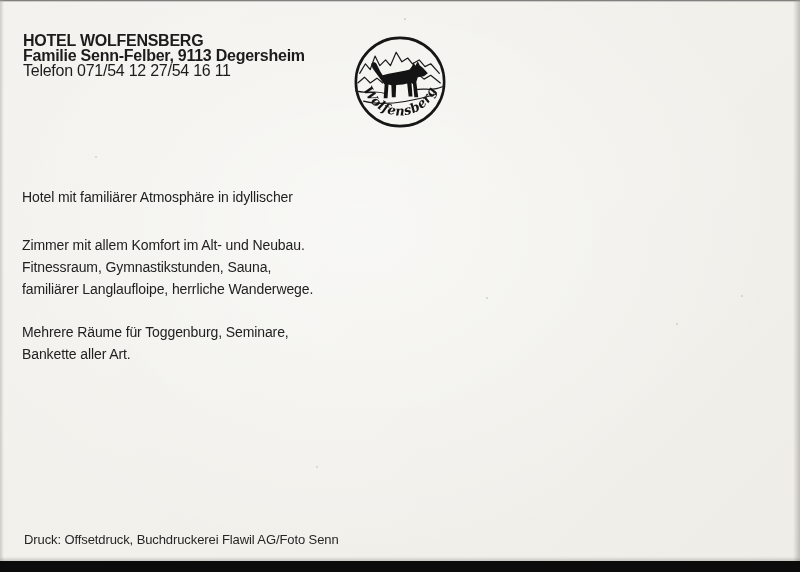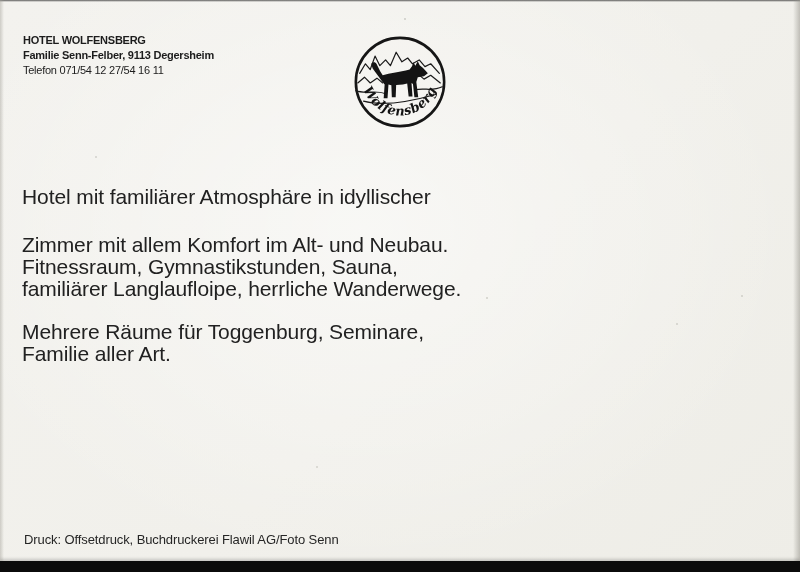--- a/index.html
+++ b/index.html
@@ -26,26 +26,26 @@
   .specks{position:absolute;top:0;left:0;width:2px;height:2px;border-radius:50%;
     background:rgba(130,128,120,0.0);
     box-shadow:404px 18px 0 rgba(130,128,120,0.35),
                95px 156px 0 rgba(130,128,120,0.3),
                741px 295px 0 rgba(130,128,120,0.3),
                486px 297px 0 rgba(140,138,130,0.35),
                316px 466px 0 rgba(130,128,120,0.28),
                676px 323px 0 rgba(130,128,120,0.3);}
   
   .header{position:absolute;left:23px;top:33px;line-height:15px;
-    color:#1c1c1c;font-size:11px;letter-spacing:-0.25px;}
+    color:#1c1c1c;font-size:16px;letter-spacing:-0.25px;}
   .header .b{font-weight:bold;}
   
   .logo{position:absolute;left:352px;top:34px;width:96px;height:96px;}
   
-  .copy{position:absolute;left:22px;color:#212121;font-size:21px;line-height:22px;letter-spacing:-0.1px;}
+  .copy{position:absolute;left:22px;color:#212121;font-size:14px;line-height:22px;letter-spacing:-0.1px;}
   .p1{top:186px;} .p2{top:234px;} .p3{top:321px;}
   
   .footer{position:absolute;left:24px;top:531px;color:#262626;font-size:13px;line-height:18px;letter-spacing:-0.1px;text-align:center;}
 </style>
 </head>
 <body>
 
 <div class="postcard">
 
   <div class="header">
@@ -86,21 +86,21 @@
   </div>
 
   <div class="copy p2">
     <div>Zimmer mit allem Komfort im Alt- und Neubau.</div>
     <div>Fitnessraum, Gymnastikstunden, Sauna,</div>
     <div>familiärer Langlaufloipe, herrliche Wanderwege.</div>
   </div>
 
   <div class="copy p3">
     <div>Mehrere Räume für Toggenburg, Seminare,</div>
-    <div>Familie aller Art.</div>
+    <div>Bankette aller Art.</div>
   </div>
 
   <div class="footer">Druck: Offsetdruck, Buchdruckerei Flawil AG/Foto Senn</div>
 
   <div class="specks"></div>
   <div class="edge-top"></div>
   <div class="edge-left"></div>
   <div class="edge-right"></div>
   <div class="edge-bottom"></div>
 

